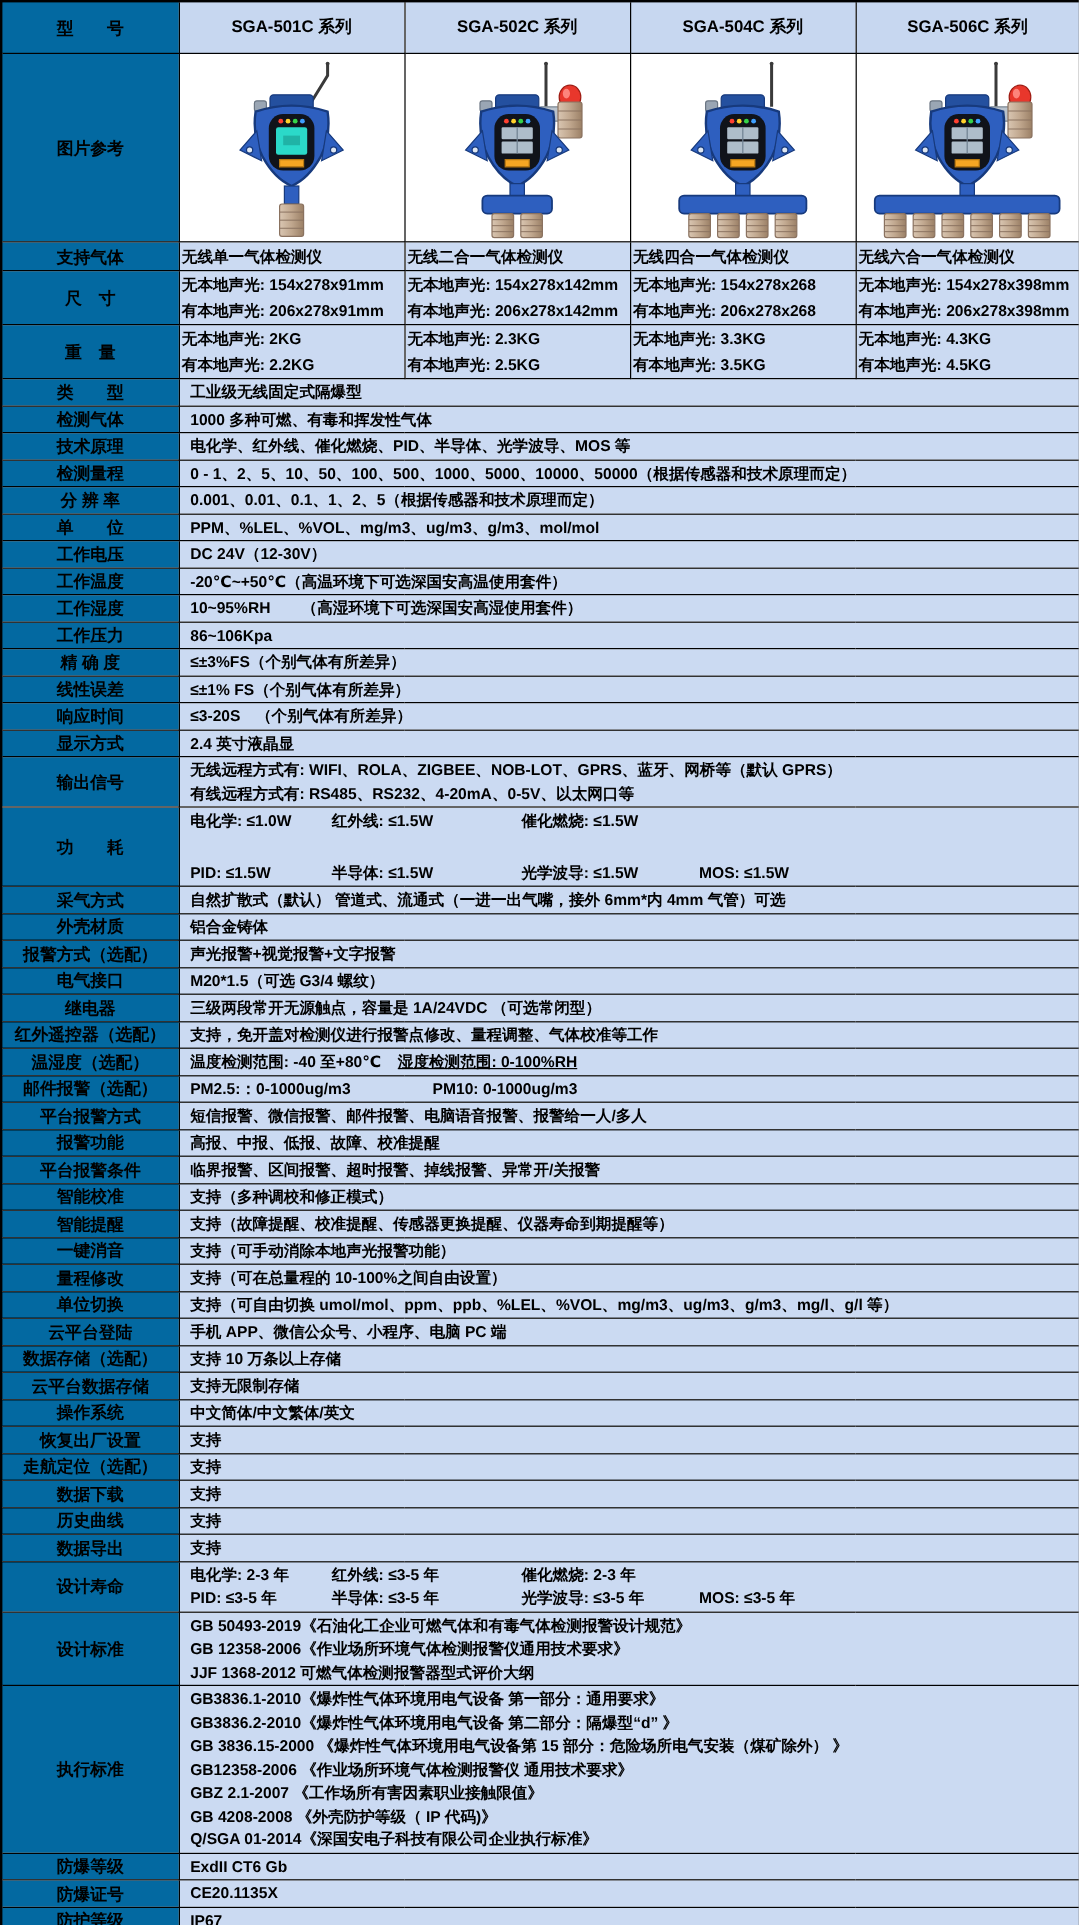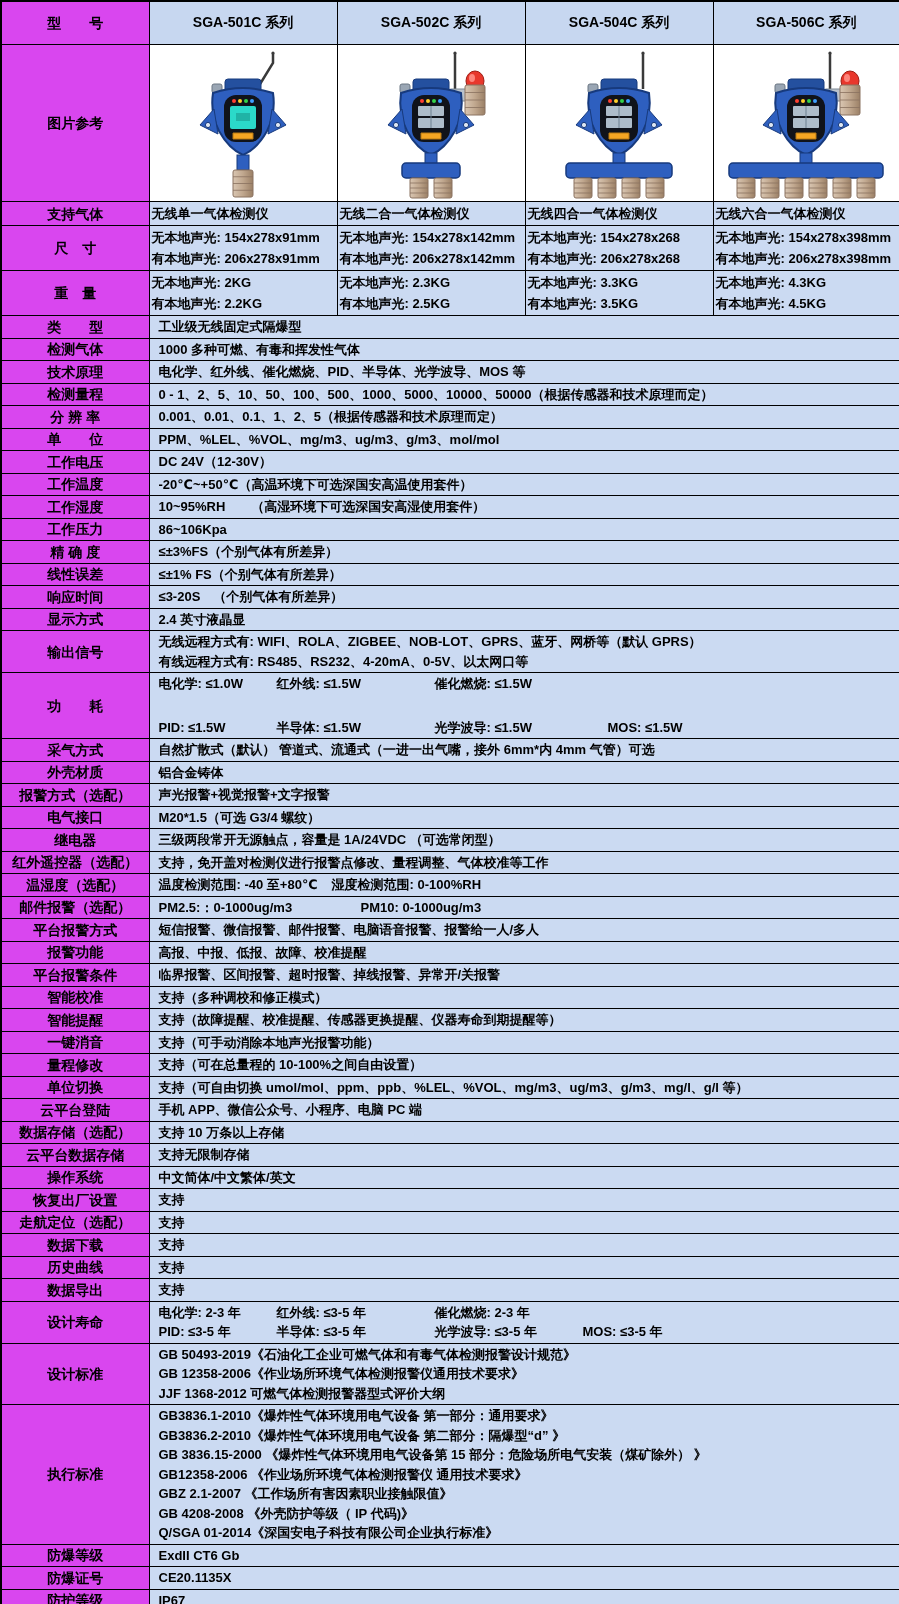--- a/index.html
+++ b/index.html
@@ -1,19 +1,19 @@
 <!DOCTYPE html>
 <html><head>
 <meta charset="utf-8">
 <style>
   html,body{margin:0;padding:0;background:#fff;}
   .page{width:899px;font-family:"Liberation Sans","DejaVu Sans",sans-serif;color:#000;}
   table.spec{width:899px;border-collapse:collapse;table-layout:fixed;border:2px solid #000;}
   td{border:1px solid #000;vertical-align:middle;overflow:hidden;}
-  td.lbl{background:#d946ef;text-align:center;font-weight:bold;font-size:14px;padding:1px 4px;line-height:18px;}
+  td.lbl{background:#0369a1;text-align:center;font-weight:bold;font-size:14px;padding:1px 4px;line-height:18px;}
   td.hdr{background:#C7D7F0;text-align:center;font-weight:bold;font-size:14px;padding:12px 2px;}
   td.val{background:#CBDAF2;font-size:13px;font-weight:bold;padding:1px 9px;}
   td.ctr{text-align:left;padding:1px 2px;}
   td.imgc{background:#ffffff;text-align:center;vertical-align:bottom;height:156px;padding:0;}
   .ln{line-height:19.5px;white-space:nowrap;}
   td.ctr .ln{line-height:21px;}
   .seg{display:inline-block;}
   svg{display:block;margin:0 auto 2px auto;}
 </style>
 </head>
@@ -368,21 +368,21 @@
           <td class="lbl">输出信号</td>
           <td class="val" colspan="4">
             <div class="ln">无线远程方式有: WIFI、ROLA、ZIGBEE、NOB-LOT、GPRS、蓝牙、网桥等（默认 GPRS）</div>
             <div class="ln">有线远程方式有: RS485、RS232、4-20mA、0-5V、以太网口等</div>
           </td>
         </tr>
         <tr>
           <td class="lbl">功　　耗</td>
           <td class="val" colspan="4">
             <div class="ln"><span class="seg" style="min-width: 118px;">电化学: ≤1.0W</span><span class="seg" style="min-width: 158px;">红外线: ≤1.5W</span><span class="seg" style="min-width: 148px;">催化燃烧: ≤1.5W</span></div>
-            <div class="ln"><span class="seg" style="min-width: 118px;">PID: ≤1.5W</span><span class="seg" style="min-width: 158px;">半导体: ≤1.5W</span><span class="seg" style="min-width: 148px; margin-top: 24px;">光学波导: ≤1.5W</span><span class="seg" style="min-width: 100px; text-align: right;">MOS: ≤1.5W</span></div>
+            <div class="ln"><span class="seg" style="min-width: 118px;">PID: ≤1.5W</span><span class="seg" style="min-width: 158px;">半导体: ≤1.5W</span><span class="seg" style="min-width: 148px; margin-top: 24px;">光学波导: ≤1.5W</span><span class="seg" style="min-width: 100px;">MOS: ≤1.5W</span></div>
           </td>
         </tr>
         <tr>
           <td class="lbl">采气方式</td>
           <td class="val" colspan="4">
             <div class="ln">自然扩散式（默认） 管道式、流通式（一进一出气嘴，接外 6mm*内 4mm 气管）可选</div>
           </td>
         </tr>
         <tr>
           <td class="lbl">外壳材质</td>
@@ -410,21 +410,21 @@
         </tr>
         <tr>
           <td class="lbl">红外遥控器（选配）</td>
           <td class="val" colspan="4">
             <div class="ln">支持，免开盖对检测仪进行报警点修改、量程调整、气体校准等工作</div>
           </td>
         </tr>
         <tr>
           <td class="lbl">温湿度（选配）</td>
           <td class="val" colspan="4">
-            <div class="ln"><span class="seg" style="min-width: 173px;">温度检测范围: -40 至+80℃</span><span class="seg" style="min-width: 200px;">湿度检测范围: 0-100%RH</span></div>
+            <div class="ln"><span class="seg" style="min-width: 173px;">温度检测范围: -40 至+80℃</span><span class="seg" style="min-width: 200px; text-decoration: underline;">湿度检测范围: 0-100%RH</span></div>
           </td>
         </tr>
         <tr>
           <td class="lbl">邮件报警（选配）</td>
           <td class="val" colspan="4">
             <div class="ln"><span class="seg" style="min-width: 202px;">PM2.5:：0-1000ug/m3</span><span class="seg" style="min-width: 200px;">PM10: 0-1000ug/m3</span></div>
           </td>
         </tr>
         <tr>
           <td class="lbl">平台报警方式</td>

